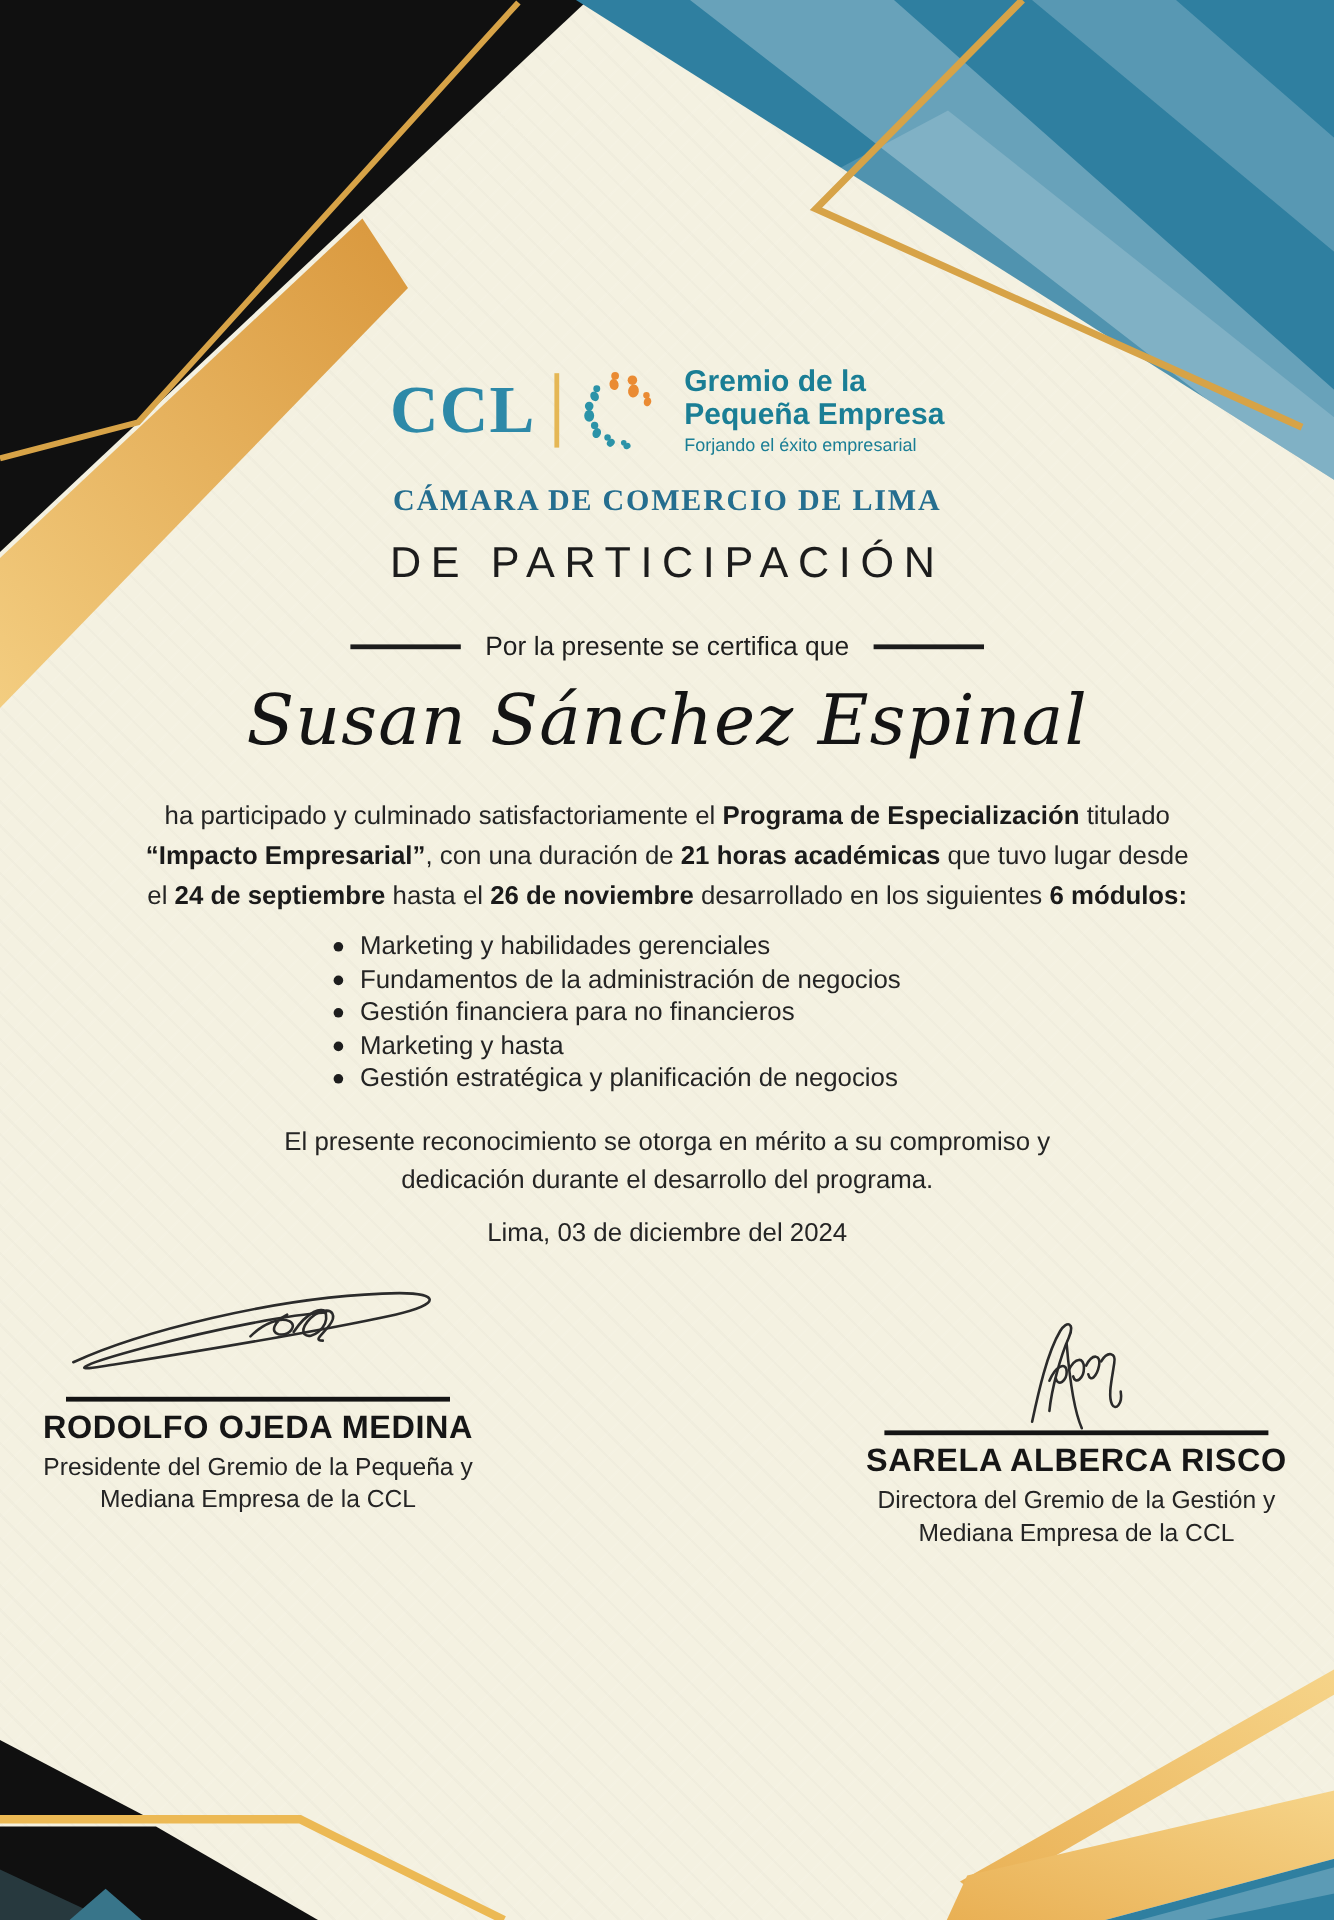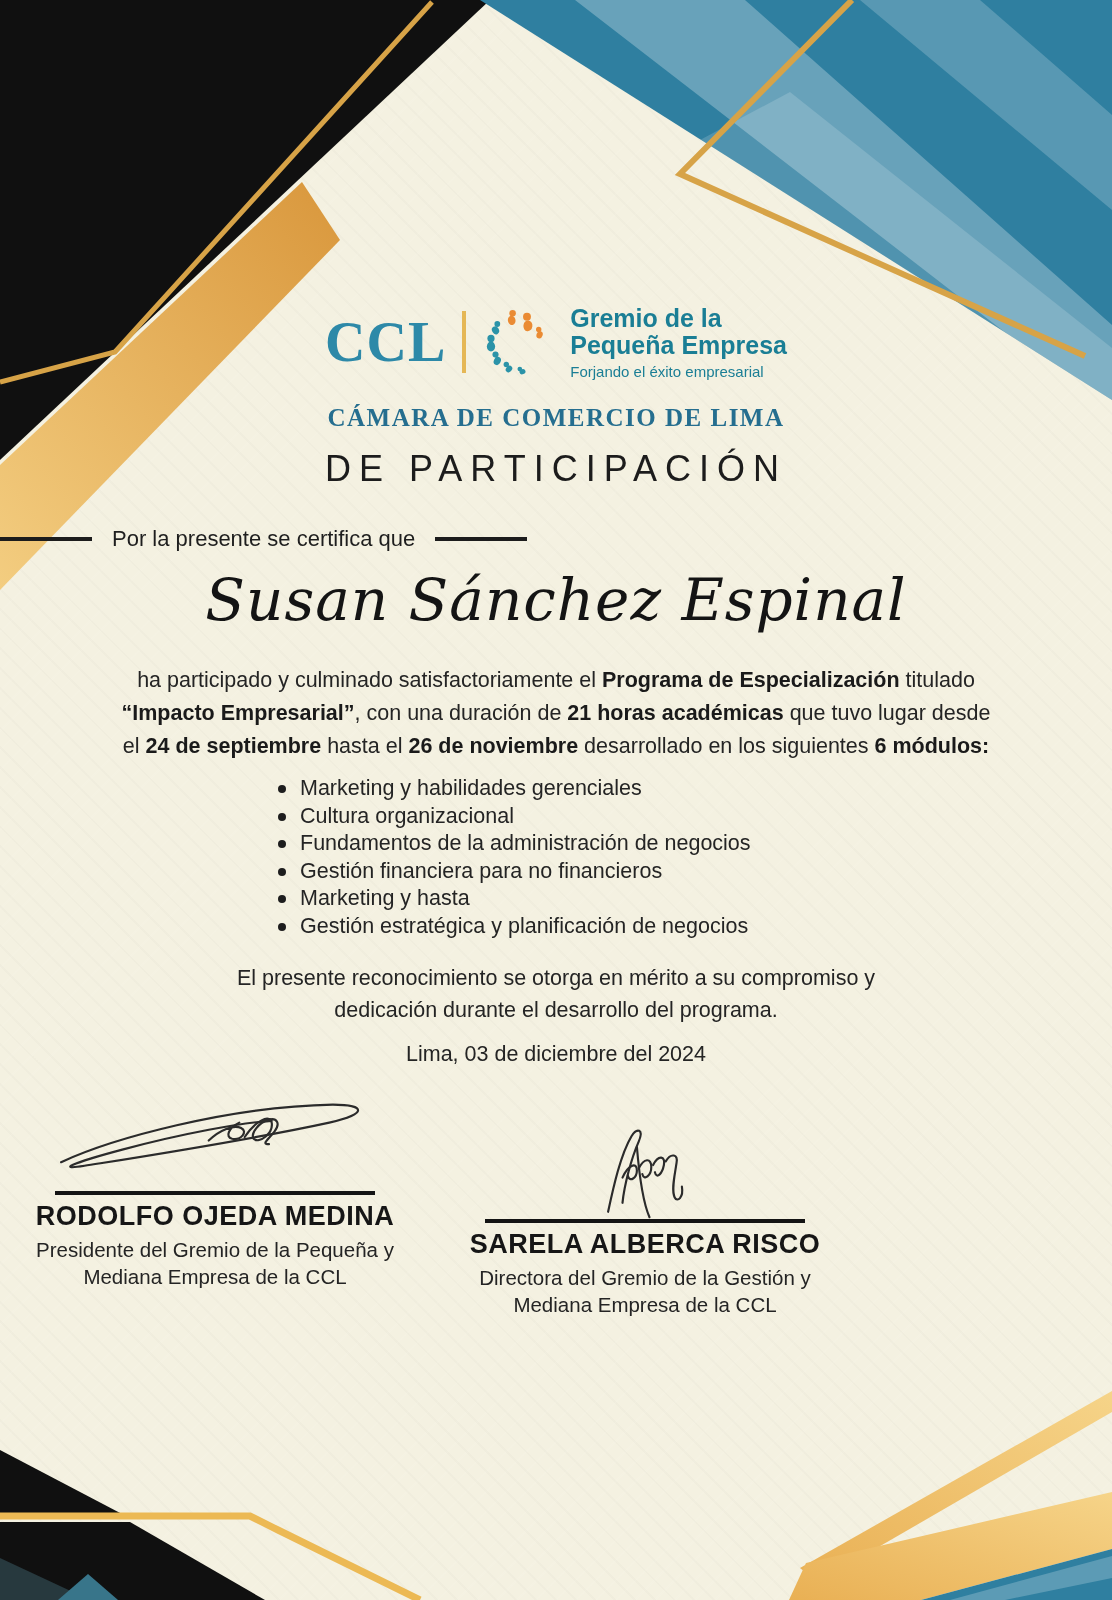--- a/index.html
+++ b/index.html
@@ -20,37 +20,37 @@
   .gremio{text-align:left;}
   .gremio .g1{font-size:25px;font-weight:bold;color:#1a7e95;line-height:27px;}
   .gremio .g2{font-size:15px;color:#1a7e95;margin-top:4px;}
   .camara{margin-top:16px;font-family:"Liberation Serif",serif;font-weight:bold;
           font-size:25px;letter-spacing:1.5px;color:#256e8f;}
 
   .title{margin:30px 0 0 0;font-family:"Liberation Serif",serif;font-weight:bold;
          font-size:90px;line-height:88px;letter-spacing:6px;color:#141414;}
   .subtitle{margin-top:16px;font-size:36px;letter-spacing:8px;font-weight:500;color:#1c1c1c;}
 
-  .presented{margin-top:36px;font-size:22px;color:#1e1e1e;display:flex;align-items:center;justify-content:flex-start;gap:20px;}
+  .presented{margin-top:36px;font-size:22px;color:#1e1e1e;display:flex;align-items:center;justify-content:center;gap:20px;}
   .dash{display:inline-block;width:92px;height:4px;background:#1c1c1c;}
 
   .recipient{margin-top:8px;font-family:"DejaVu Serif",serif;font-style:italic;
              font-size:58px;line-height:80px;letter-spacing:1px;color:#141414;}
 
   .body-par{margin:24px auto 0 auto;width:912px;font-size:21.5px;line-height:33px;color:#242424;}
   .body-par b{color:#1a1a1a;}
 
   .modules{margin:12px auto 0 auto;width:560px;text-align:left;list-style:none;padding:0;}
   .modules li{position:relative;padding-left:24px;font-size:21.5px;line-height:27.5px;color:#242424;}
   .modules li::before{content:"";position:absolute;left:2px;top:10px;width:8px;height:8px;border-radius:50%;background:#1d1d1d;}
 
   .closing{margin:22px auto 0 auto;width:710px;font-size:21.5px;line-height:32px;color:#242424;}
   .date{margin-top:16px;font-size:21.5px;color:#242424;}
 
-  .sig-row{margin-top:16px;display:flex;justify-content:flex-start;}
+  .sig-row{margin-top:16px;display:flex;justify-content:space-between;gap:28px;}
   .sig-col{width:430px;}
   .sig-col.right{margin-top:28px;}
   .sig-svg{display:block;margin:0 auto;height:108px;}
   .sig-line{width:320px;height:4px;background:#141414;margin:0 auto;}
   .sig-name{margin-top:6px;font-size:27px;font-weight:bold;letter-spacing:0.5px;color:#161616;}
   .sig-role{margin-top:4px;font-size:20.5px;line-height:27px;color:#242424;}
 </style>
 </head>
 <body>
 
@@ -146,21 +146,20 @@
       <span>Por la presente se certifica que</span>
       <span class="dash"></span>
     </div>
 
     <div class="recipient">Susan Sánchez Espinal</div>
 
     <p class="body-par"><span>ha participado y culminado satisfactoriamente el </span><b>Programa de Especialización</b><span> titulado</span><br><b>“Impacto Empresarial”</b><span>, con una duración de </span><b>21 horas académicas</b><span> que tuvo lugar desde</span><br><span>el </span><b>24 de septiembre</b><span> hasta el </span><b>26 de noviembre</b><span> desarrollado en los siguientes </span><b>6 módulos:</b></p>
 
     <ul class="modules">
         <li>Marketing y habilidades gerenciales</li>
-        <li>Cultura organizacional</li>
         <li>Fundamentos de la administración de negocios</li>
         <li>Gestión financiera para no financieros</li>
         <li>Marketing y hasta</li>
         <li>Gestión estratégica y planificación de negocios</li>
       </ul>
 
     <p class="closing">El presente reconocimiento se otorga en mérito a su compromiso y dedicación durante el desarrollo del programa.</p>
 
     <div class="date">Lima, 03 de diciembre del 2024</div>
 

